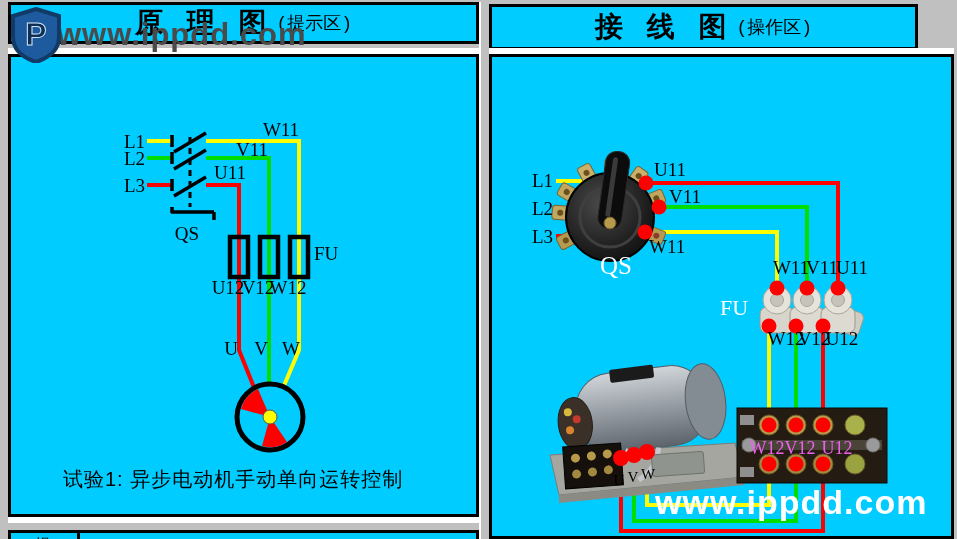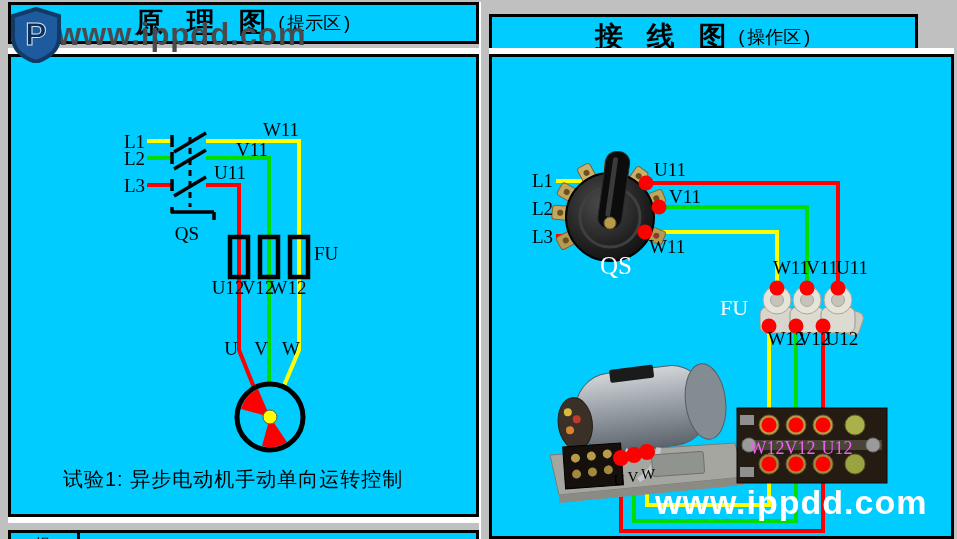--- a/index.html
+++ b/index.html
@@ -105,21 +105,21 @@
 </div>
 <div class="gap-white" style="left:8px;top:517px;width:471px;height:6px;"></div>
 
 <div class="bstrip">
   <div class="divv"></div>
   <div class="pch">提</div>
 </div>
 
 <div class="gap-white" style="left:479px;top:2px;width:2px;height:537px;"></div>
 
-<div class="panel-box" style="left:489px;top:14px;width:429px;height:46px;">
+<div class="panel-box" style="left:489px;top:4px;width:429px;height:46px;">
   <div class="hdr">
     <span class="t">接 线 图</span>
       <span class="s">(操作区)</span>
   </div>
 </div>
 <div class="gap-white" style="left:489px;top:48px;width:465px;height:6px;"></div>
 
 <div class="panel-box" style="left:489px;top:54px;width:465px;height:485px;">
   <svg width="459" height="479" viewBox="0 0 459 479">
     <defs>

